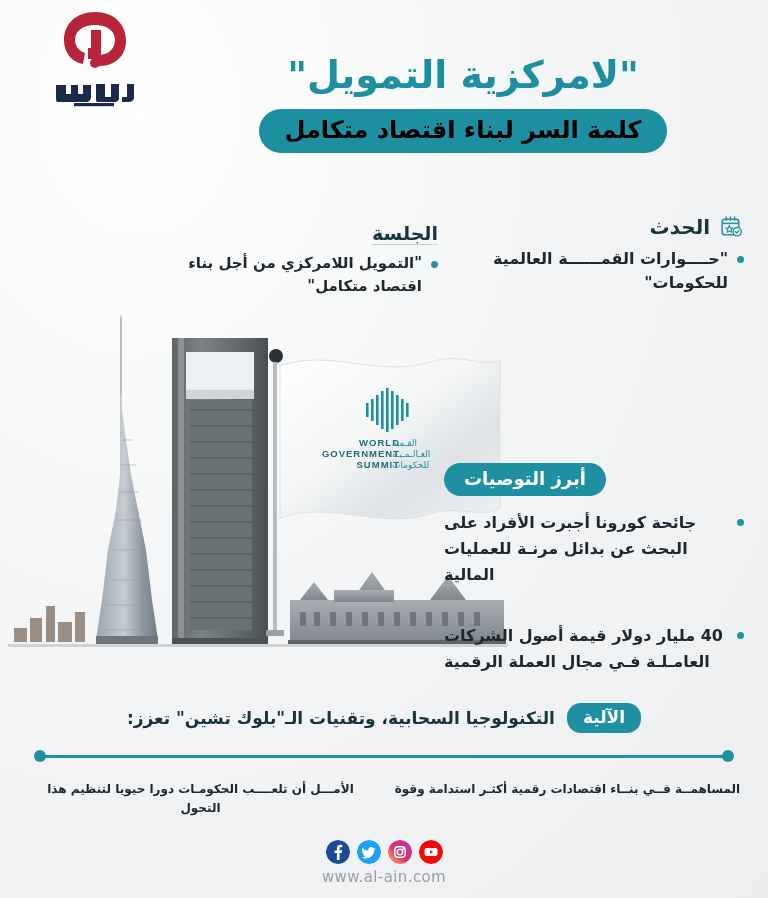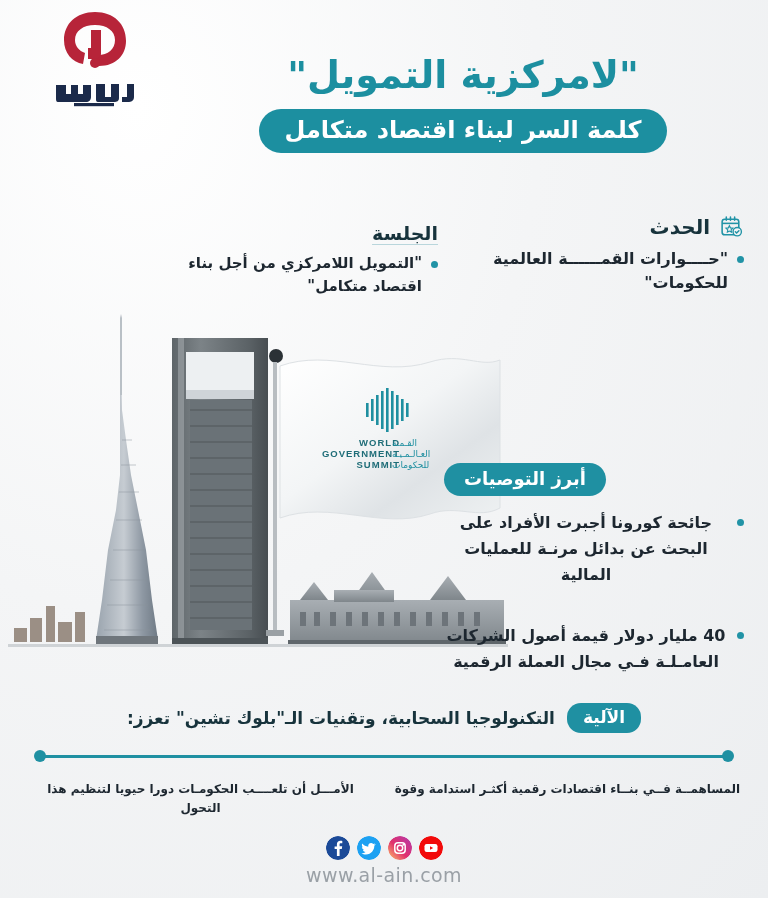--- a/index.html
+++ b/index.html
@@ -35,21 +35,21 @@
     font-weight:bold;
     letter-spacing:-0.5px;
     line-height:1.12;
     direction:rtl;
     white-space:nowrap;
   }
   .subtitle-pill {
     display:inline-block;
     margin-top:12px;
     background:#1c8fa0;
-    color:#ffffff;
+    color:#000000;
     font-size:24px;
     font-weight:bold;
     border-radius:22px;
     padding:7px 26px 9px;
     line-height:1.2;
     direction:rtl;
     white-space:nowrap;
   }
 
   
@@ -101,21 +101,21 @@
 
   #recs-block { position:absolute; right:24px; top:463px; width:300px; }
   .pill {
     display:inline-block;
     background:#1f90a2; color:#fff;
     font-weight:bold; border-radius:18px;
     padding:5px 20px 7px;
     font-size:18px; direction:rtl;
   }
   #recs-block .rec-list { margin-top:14px; }
-  #recs-block .btxt { font-size:16px; text-align:center; line-height:1.62; }
+  #recs-block .btxt { font-size:16px; text-align:left; line-height:1.62; }
   #recs-block .bullet-row + .bullet-row { margin-top:35px; }
 
   
   #mech { position:absolute; left:0; right:0; top:703px; }
   .mech-line {
     display:flex; direction:rtl; align-items:center; gap:12px;
     justify-content:center;
   }
   .mech-pill {
     background:#1f90a2; color:#fff; font-weight:bold;
@@ -144,21 +144,21 @@
     color:#1d2730; font-weight:bold; font-size:12px; line-height:1.6; direction:rtl;
   }
 
   
   #footer {
     position:absolute; left:0; right:0; bottom:12px;
     display:flex; flex-direction:column; align-items:center; gap:4px;
   }
   .socials { display:flex; gap:7px; }
   .sic { width:24px; height:24px; border-radius:50%; display:block; }
-  .site-url { color:#9aa0a6; font-size:19px; letter-spacing:.4px; direction:ltr; }
+  .site-url { color:#9aa0a6; font-size:15px; letter-spacing:.4px; direction:ltr; }
 
   
   #scene { position:absolute; left:0; top:300px; width:520px; height:370px; }
 </style>
 </head>
 <body>
 
 <div id="page">
 
   <div class="logo-wrap">

